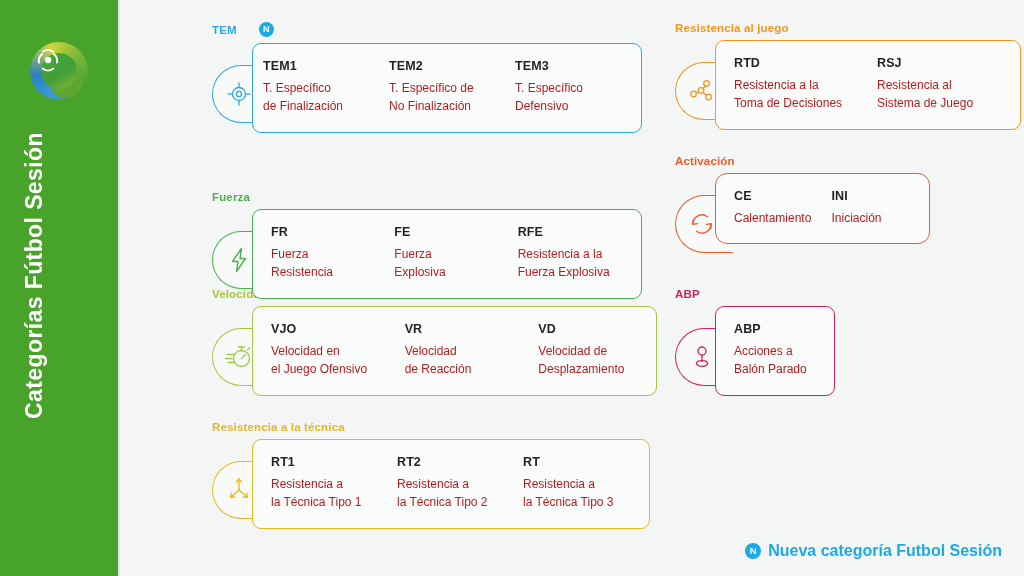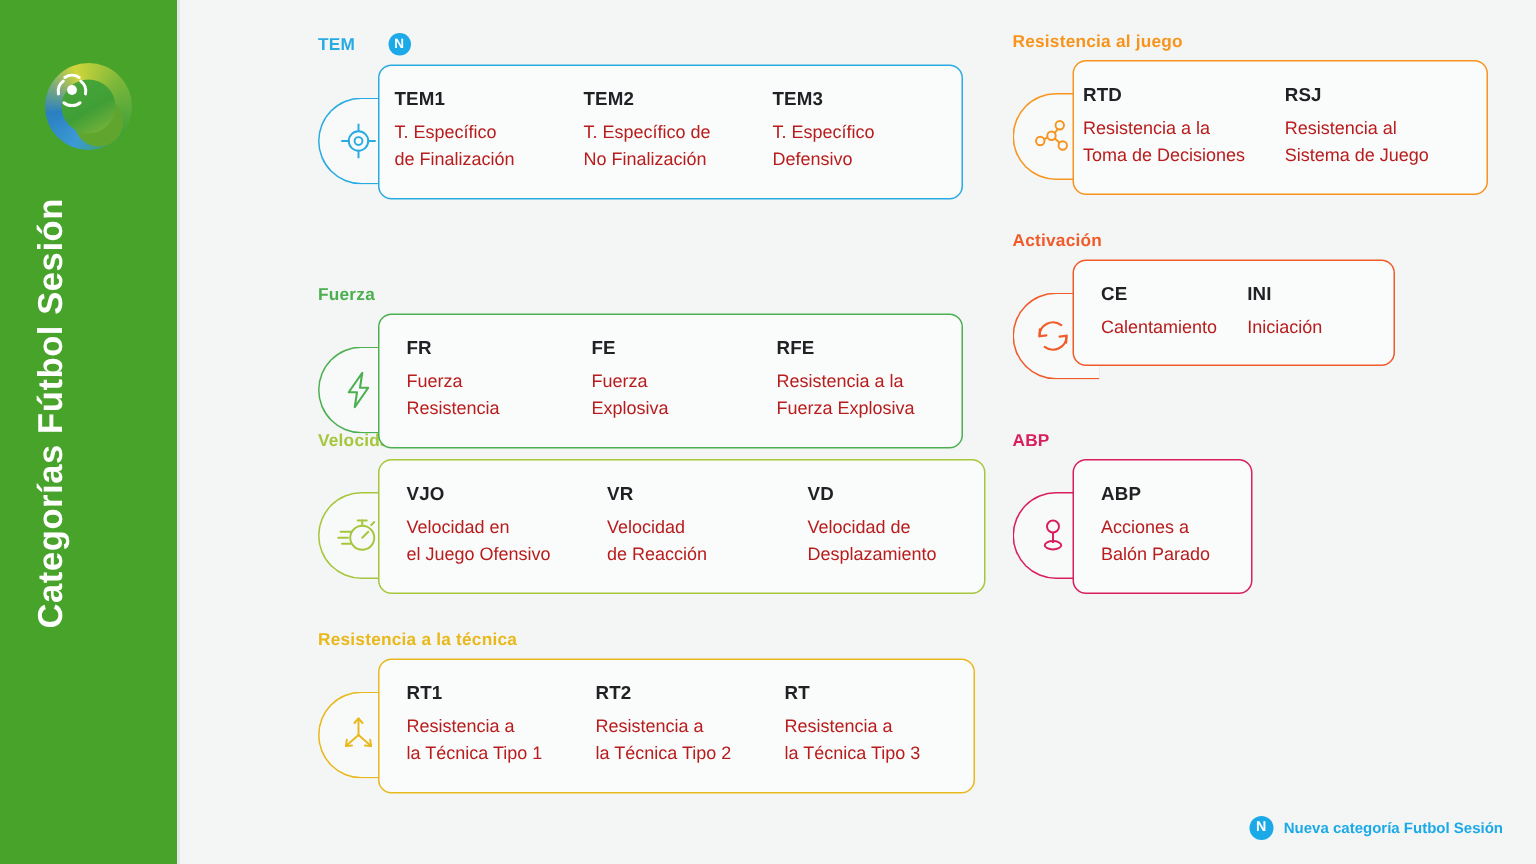--- a/index.html
+++ b/index.html
@@ -113,21 +113,21 @@
     font-weight:400;
     white-space:pre-line;
   }
 
   
   #legend{
     position:absolute; right:22px; bottom:16px;
     display:flex; align-items:center; gap:7px;
   }
   #legend .legend-text{
-    color:#1ca9e8; font-size:10px; font-weight:700; white-space:nowrap;
+    color:#1ca9e8; font-size:16px; font-weight:700; white-space:nowrap;
   }
   #legend .new-badge{ width:16px; height:16px; font-size:9.5px; }
 </style>
 </head>
 <body>
 
 <div id="sidebar">
   <div id="logo">
     <div class="inner"></div>
     <svg class="ball" viewBox="0 0 36 36">
@@ -191,21 +191,21 @@
               <circle cx="19.5" cy="7.5" r="2.8"></circle>
               <circle cx="6.5" cy="18" r="2.8"></circle>
               <circle cx="21.5" cy="21" r="2.8"></circle>
               <circle cx="14" cy="14.5" r="2.8"></circle>
               <line x1="16.2" y1="12.6" x2="18.2" y2="10"></line>
               <line x1="11.3" y1="15.4" x2="9.2" y2="17"></line>
               <line x1="16.2" y1="16.4" x2="19.4" y2="19.2"></line>
             </svg>
           </span>
         </div>
-        <div class="card" style="color: rgb(247, 148, 30); width: 277px; padding-left: 6px;">
+        <div class="card" style="color: rgb(247, 148, 30); width: 306px; padding-left: 18px;">
           <div class="cell" style="width: 158px;">
             <div class="code">RTD</div>
             <div class="desc">Resistencia a la
 Toma de Decisiones</div>
           </div>
           <div class="cell" style="width: 158px;">
             <div class="code">RSJ</div>
             <div class="desc">Resistencia al
 Sistema de Juego</div>
           </div>
@@ -251,21 +251,21 @@
         <div class="icon-tab" style="color: rgb(241, 90, 41);">
           <span>
             <svg width="30" height="30" viewBox="0 0 30 30" fill="none" stroke="currentColor" stroke-width="1.4" stroke-linecap="round">
               <path d="M24 15 A9 9 0 0 1 9.5 22.2"></path>
               <path d="M6 15 A9 9 0 0 1 20.5 7.8"></path>
               <path d="M6.2 10.6 L6 15.2 L10.6 14.6"></path>
               <path d="M23.8 19.4 L24 14.8 L19.4 15.4"></path>
             </svg>
           </span>
         </div>
-        <div class="card" style="color: rgb(241, 90, 41); width: 215px; padding-left: 18px;">
+        <div class="card" style="color: rgb(241, 90, 41); width: 215px; padding-left: 18px; border-radius: 12px;">
           <div class="cell" style="width: 108px;">
             <div class="code">CE</div>
             <div class="desc">Calentamiento</div>
           </div>
           <div class="cell" style="width: 108px;">
             <div class="code">INI</div>
             <div class="desc">Iniciación</div>
           </div>
         </div>
       </div>

